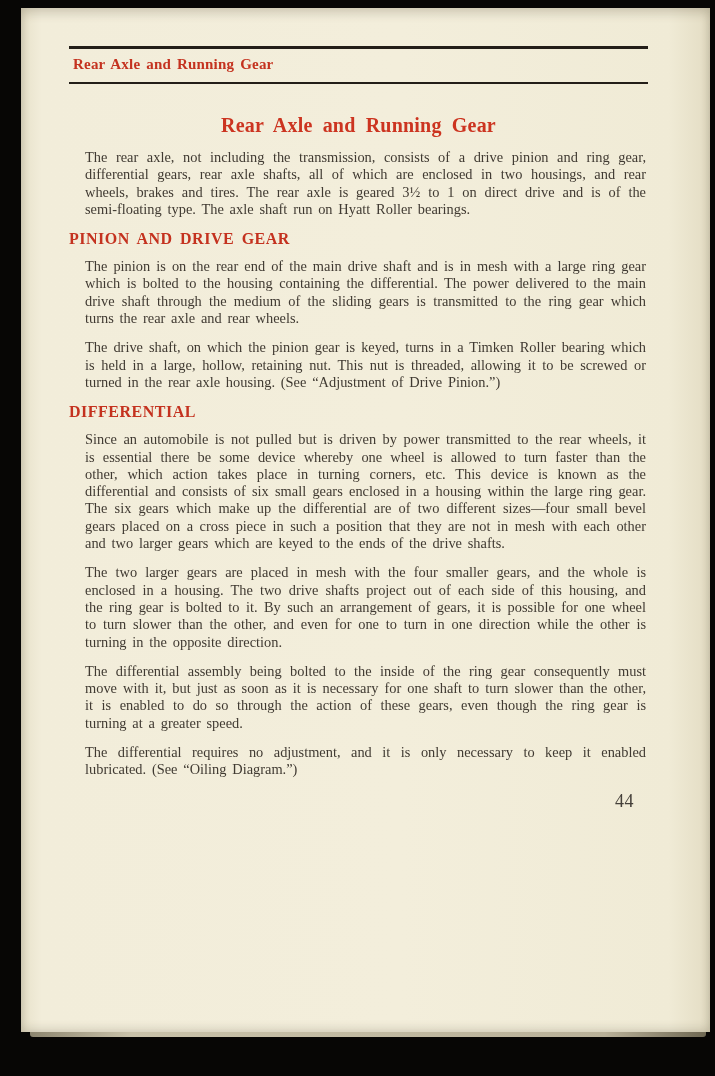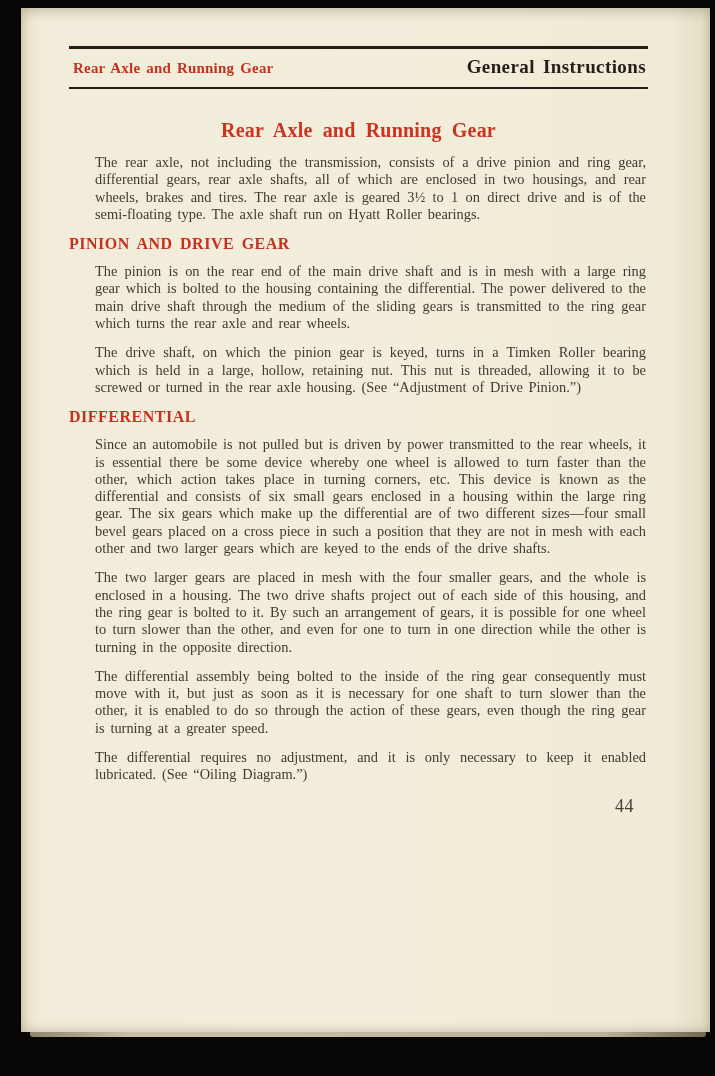--- a/index.html
+++ b/index.html
@@ -75,21 +75,21 @@
   }
   .sect {
     margin: 4px 0 10px 0;
     font-size: 16px;
     font-weight: bold;
     color: #c4321f;
     letter-spacing: 0.5px;
     word-spacing: 3px;
   }
   .para {
-    margin: 0 2px 12px 26px;
+    margin: 0 2px 12px 16px;
     text-align: justify;
     font-size: 14.4px;
     line-height: 17.3px;
     color: #403a32;
     word-spacing: 2.2px;
   }
   .pagenum {
     margin: 4px 14px 2px 0;
     text-align: right;
     font-size: 18px;
@@ -98,21 +98,20 @@
   }
 </style>
 </head>
 <body>
 
 <div class="frame">
   <div class="page">
 
     <div class="header">
       <span class="hleft">Rear Axle and Running Gear</span>
-      <span class="hright">General Instructions</span>
     </div>
 
     <h1 class="title">Rear Axle and Running Gear</h1>
 
     <p class="para">The rear axle, not including the transmission, consists of a drive pinion and ring gear, differential gears, rear axle shafts, all of which are enclosed in two housings, and rear wheels, brakes and tires.  The rear axle is geared 3½ to 1 on direct drive and is of the semi-floating type.  The axle shaft run on Hyatt Roller bearings.</p>
 
     <h2 class="sect">PINION AND DRIVE GEAR</h2>
     <p class="para">The pinion is on the rear end of the main drive shaft and is in mesh with a large ring gear which is bolted to the housing containing the differential.  The power delivered to the main drive shaft through the medium of the sliding gears is transmitted to the ring gear which turns the rear axle and rear wheels.</p>
     <p class="para">The drive shaft, on which the pinion gear is keyed, turns in a Timken Roller bearing which is held in a large, hollow, retaining nut.  This nut is threaded, allowing it to be screwed or turned in the rear axle housing.  (See “Adjustment of Drive Pinion.”)</p>
 

